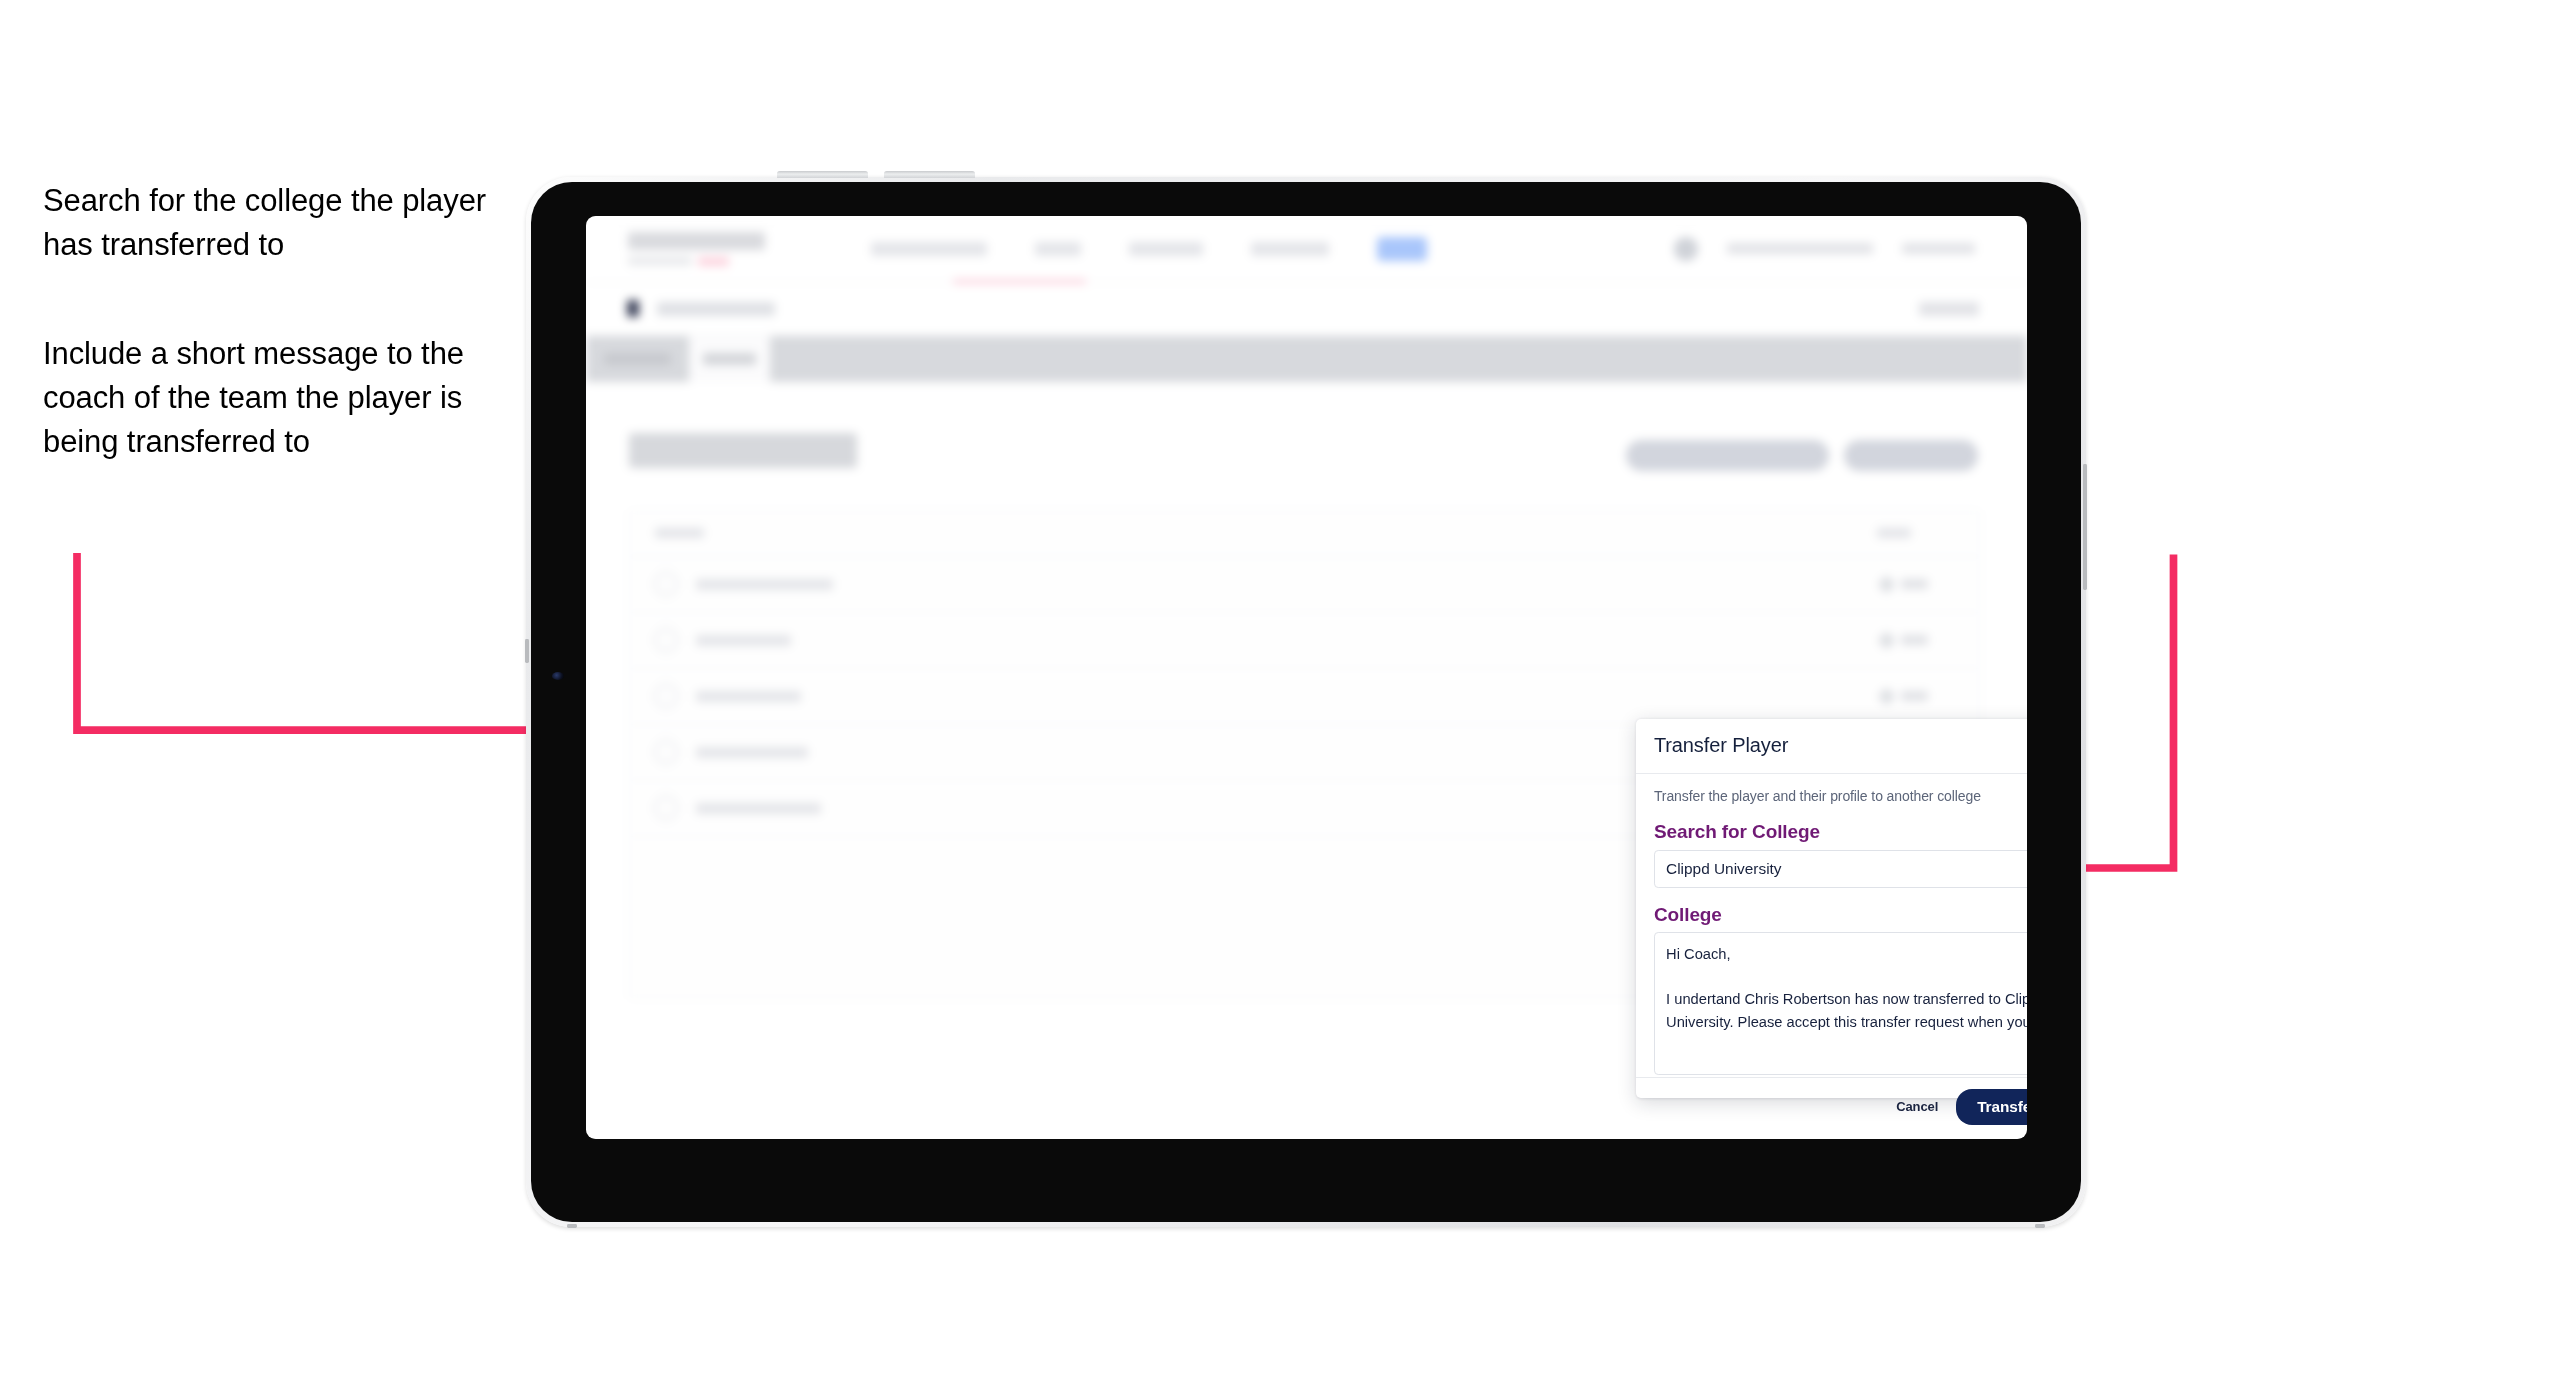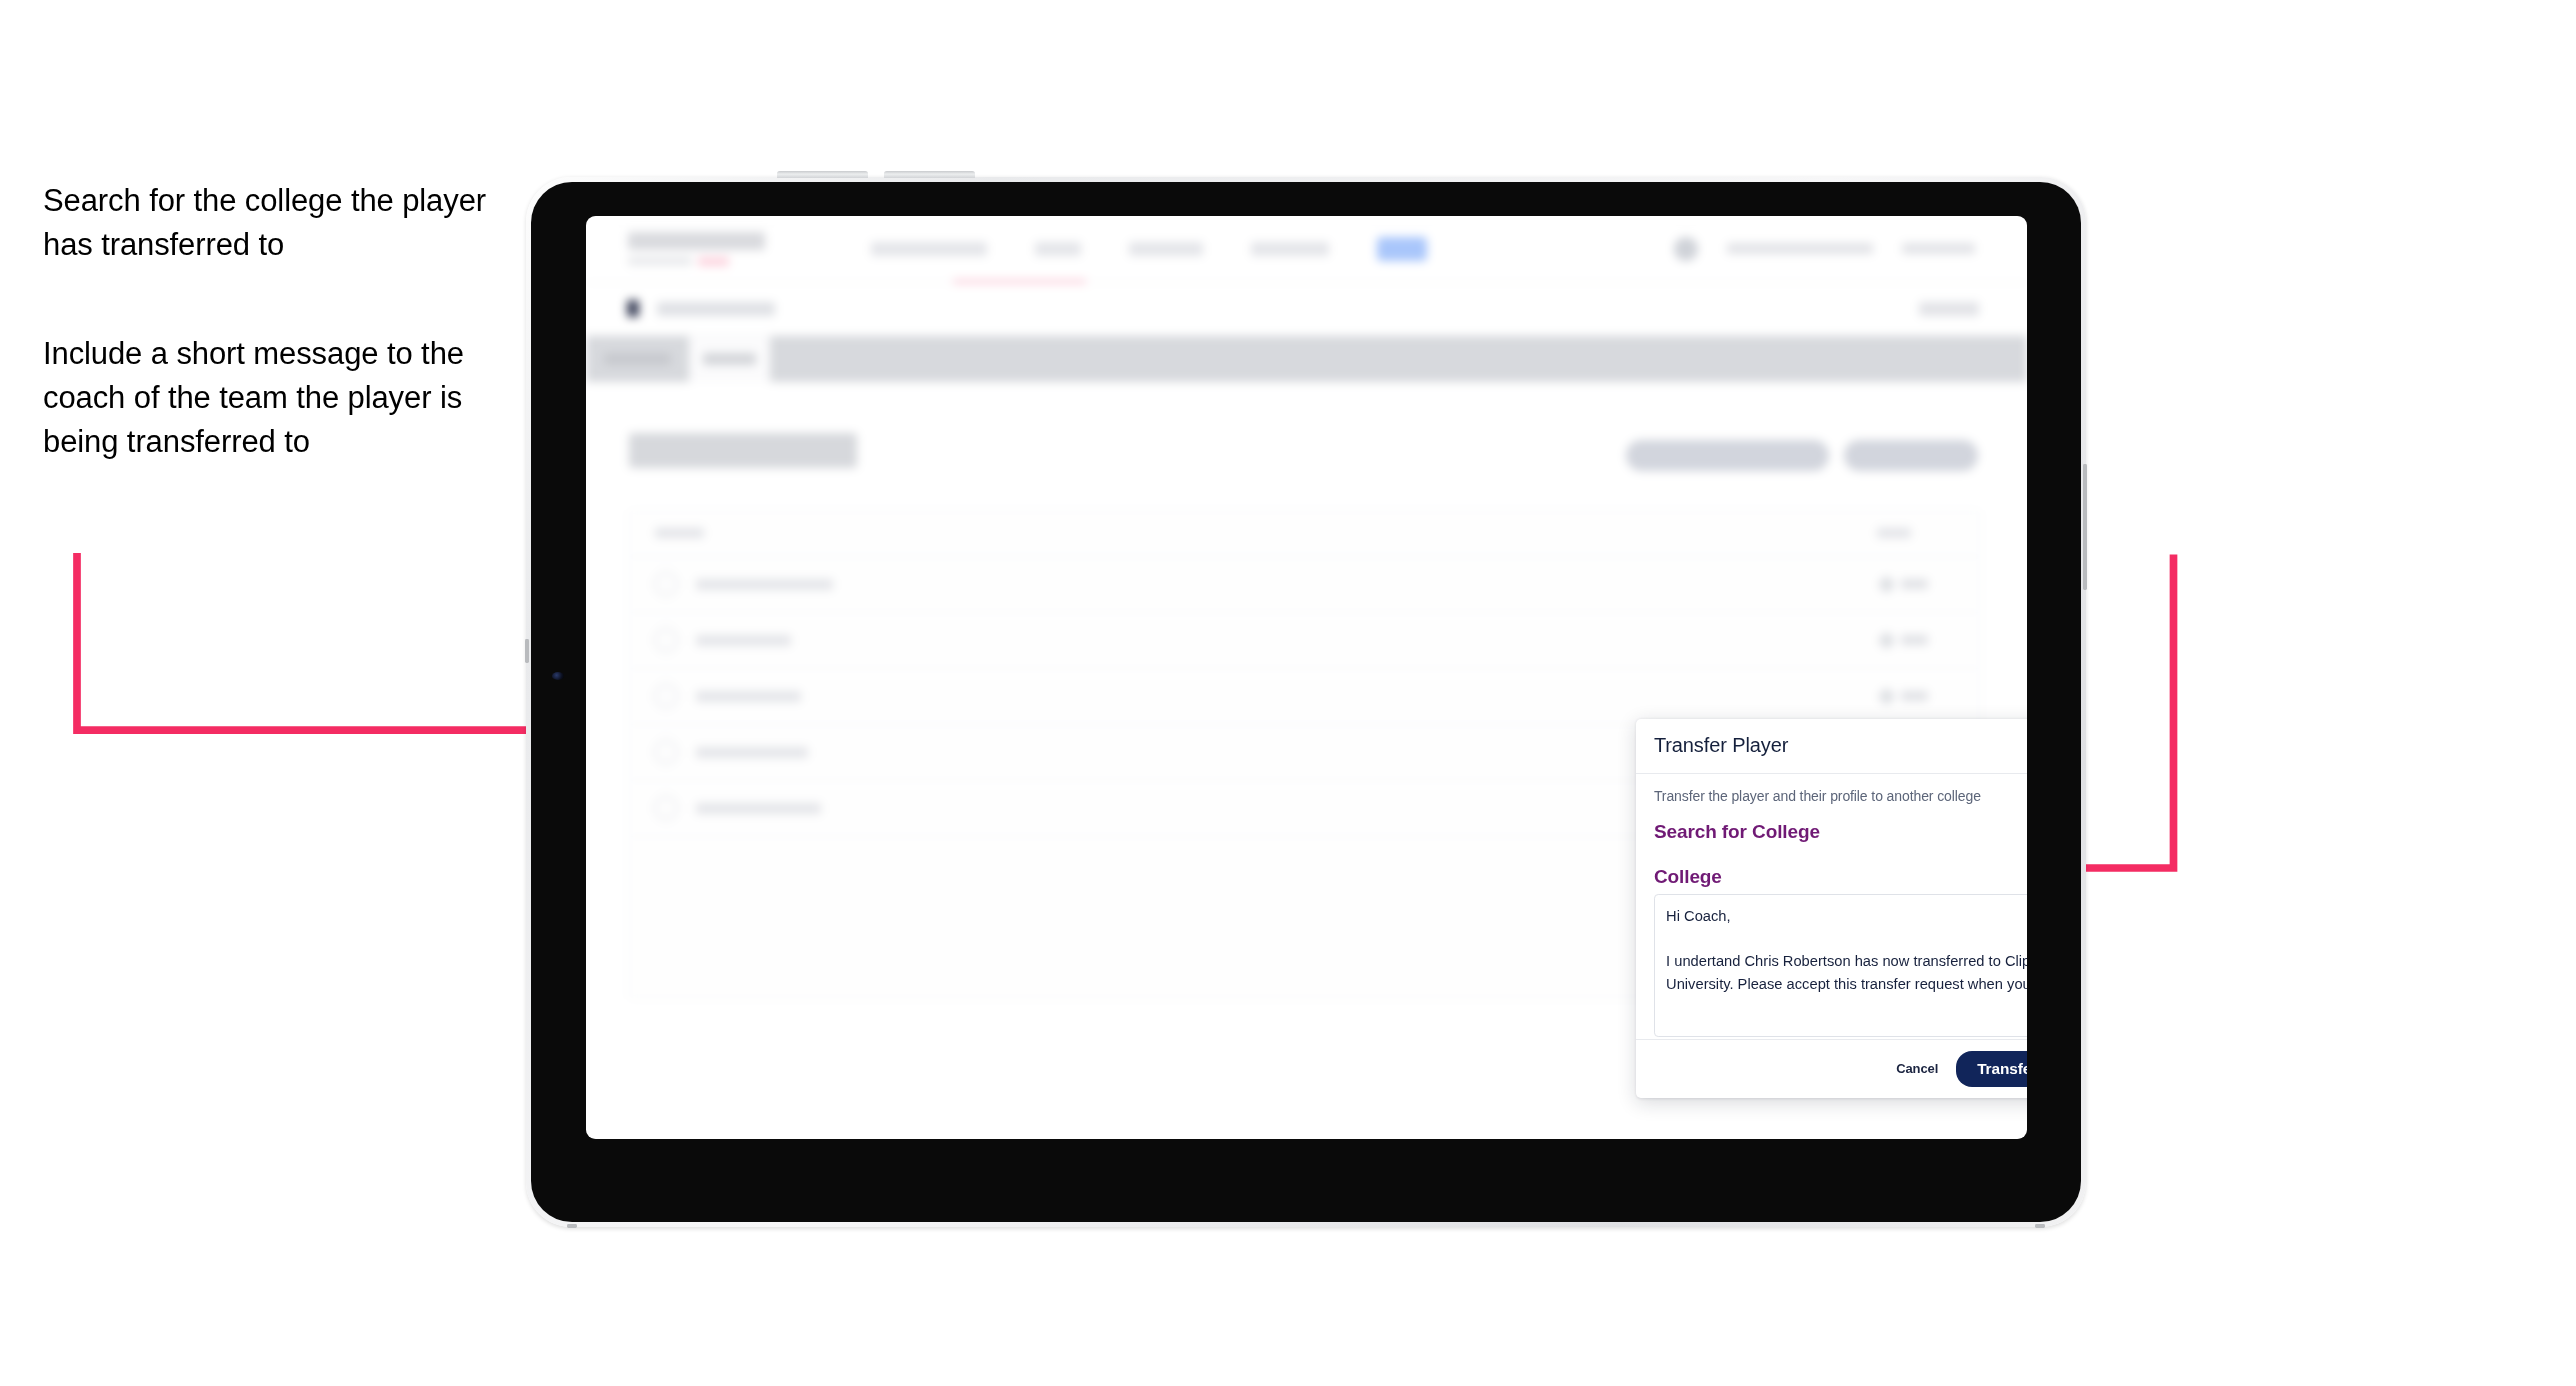--- a/index.html
+++ b/index.html
@@ -350,20 +350,21 @@
 
           <div id="modal-head">
             <div id="modal-title">Transfer Player</div>
 
           </div>
 
           <div id="modal-body">
             <div id="modal-desc">Transfer the player and their profile to another college</div>
 
             <div class="field-label">Search for College</div>
+            <input id="college-input" type="text" placeholder="Search for College" value="Clippd University" style="">
 
             <div id="msg-gap"></div>
 
             <div class="field-label">College</div>
             <textarea id="message-input" placeholder="Message" style="">Hi Coach,
 
 I undertand Chris Robertson has now transferred to Clippd University. Please accept this transfer request when you can.</textarea>
           </div>
 
           <div id="modal-foot">

